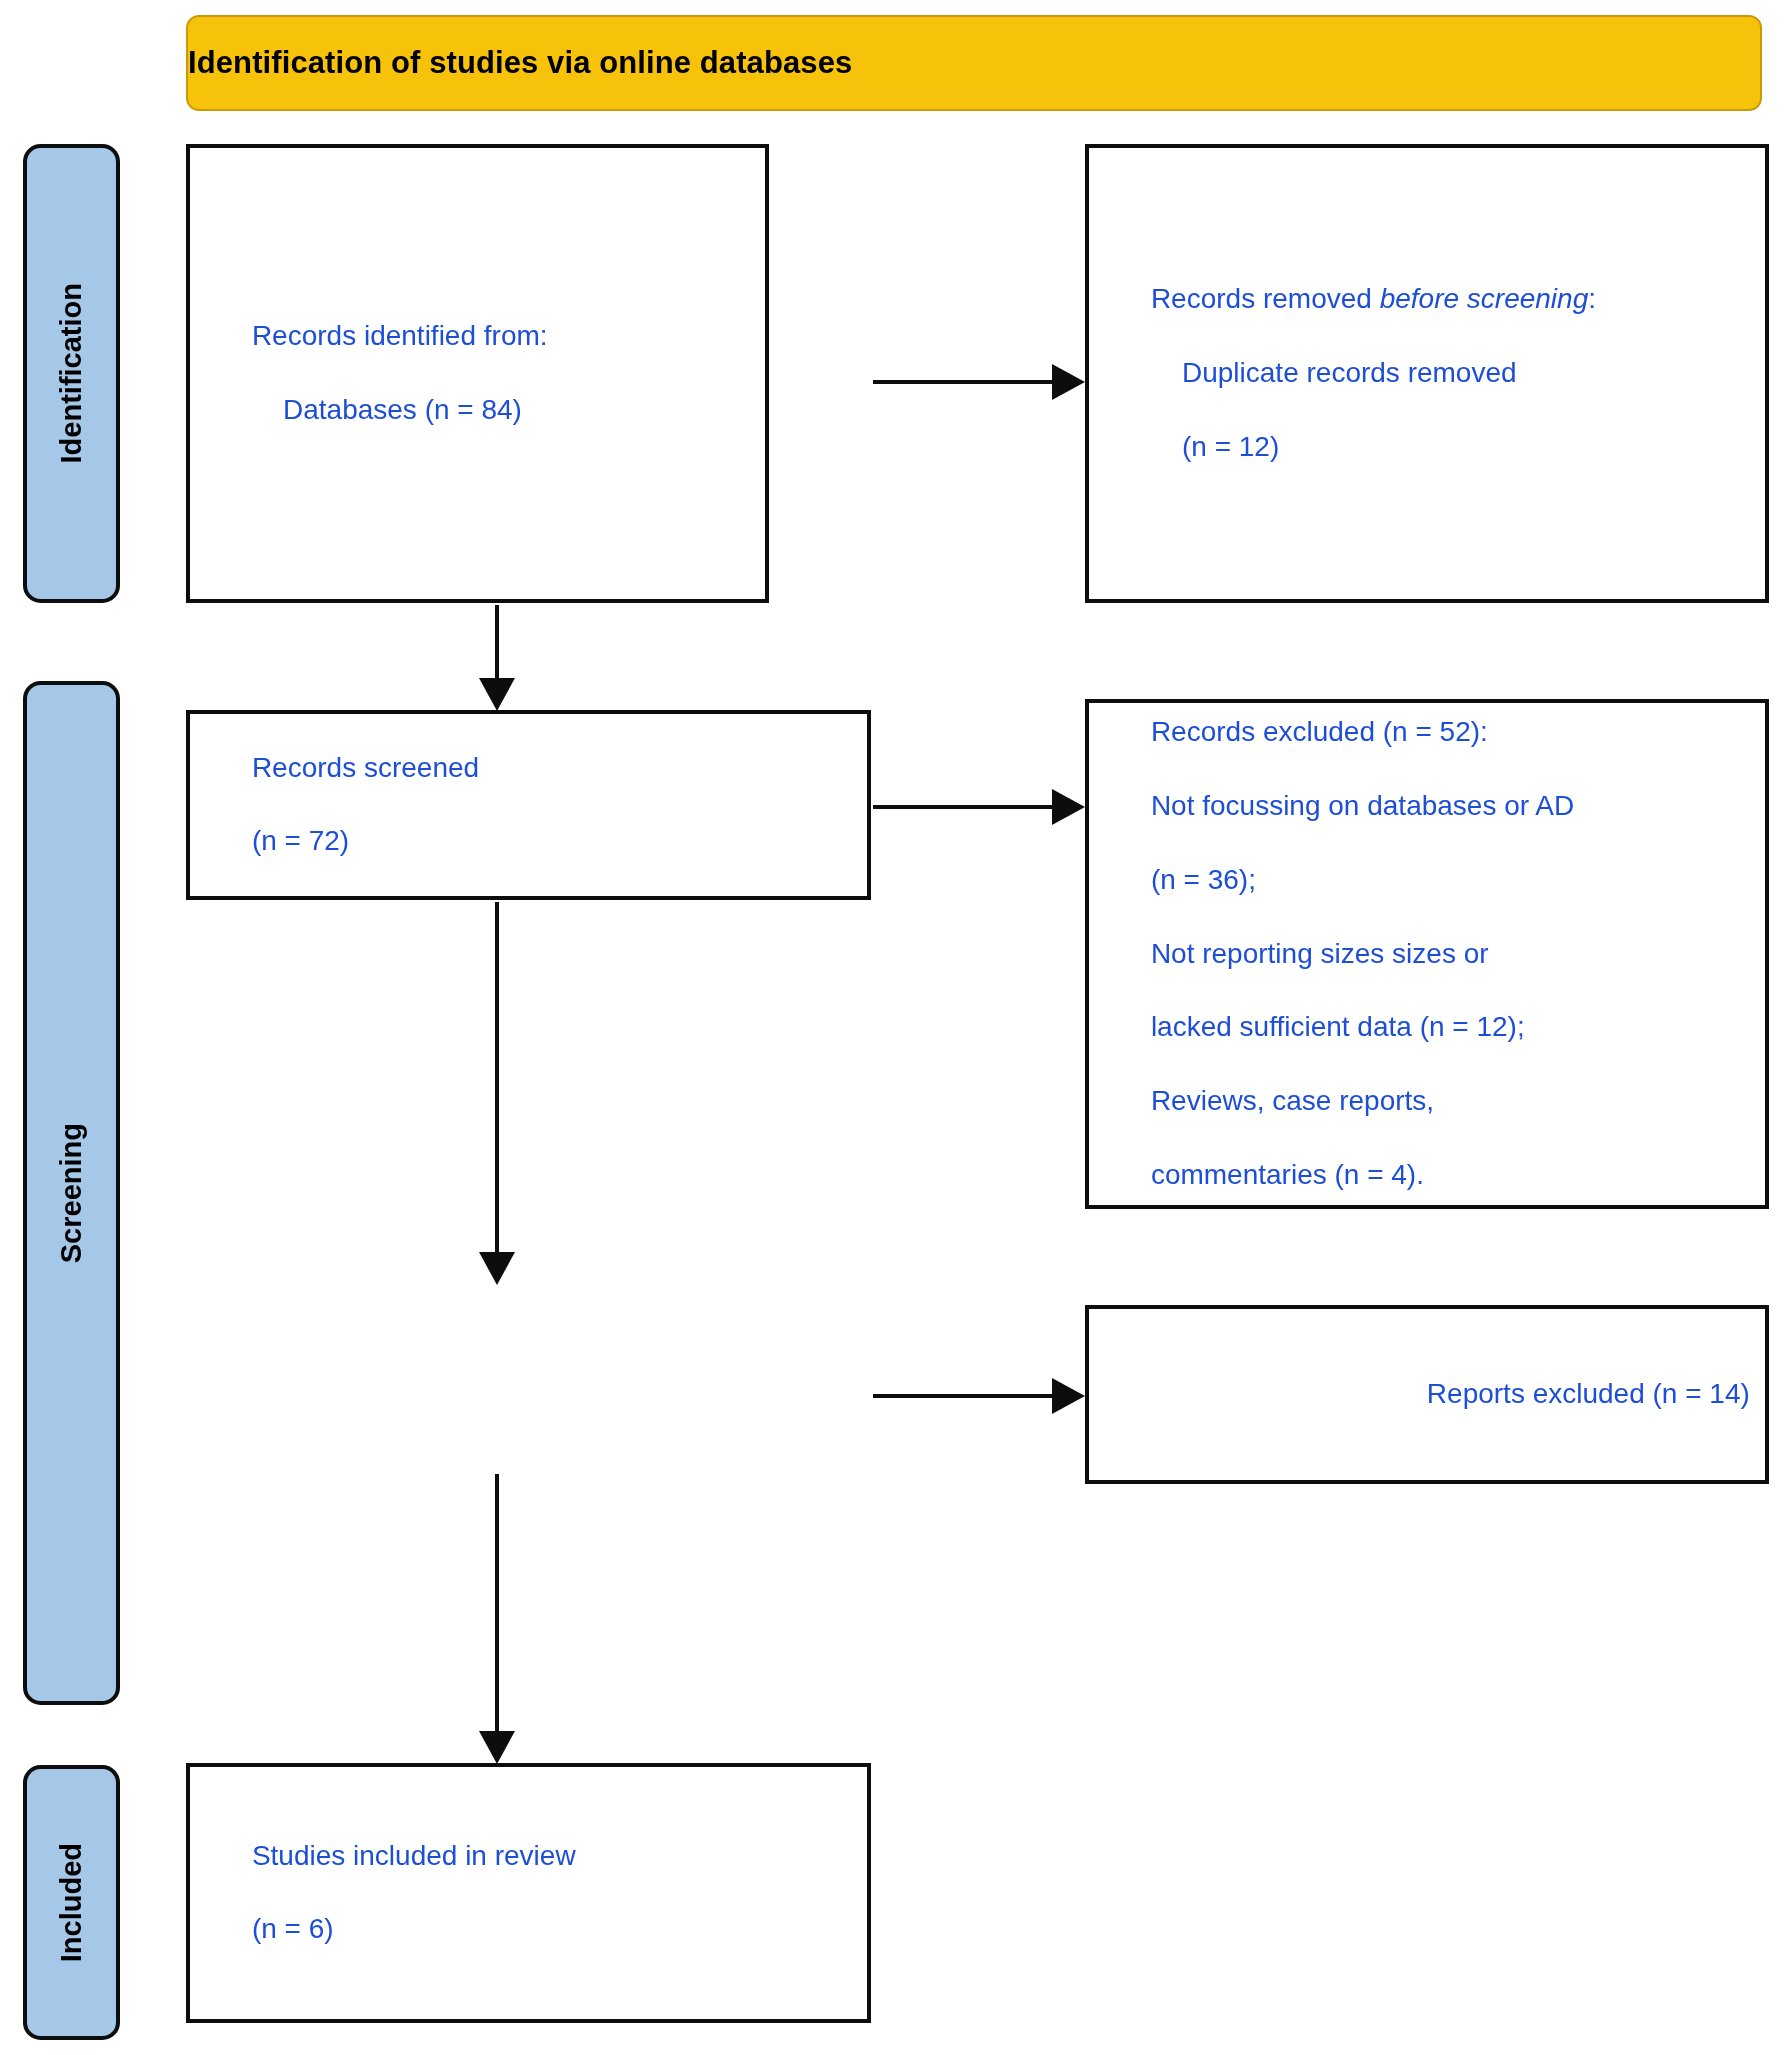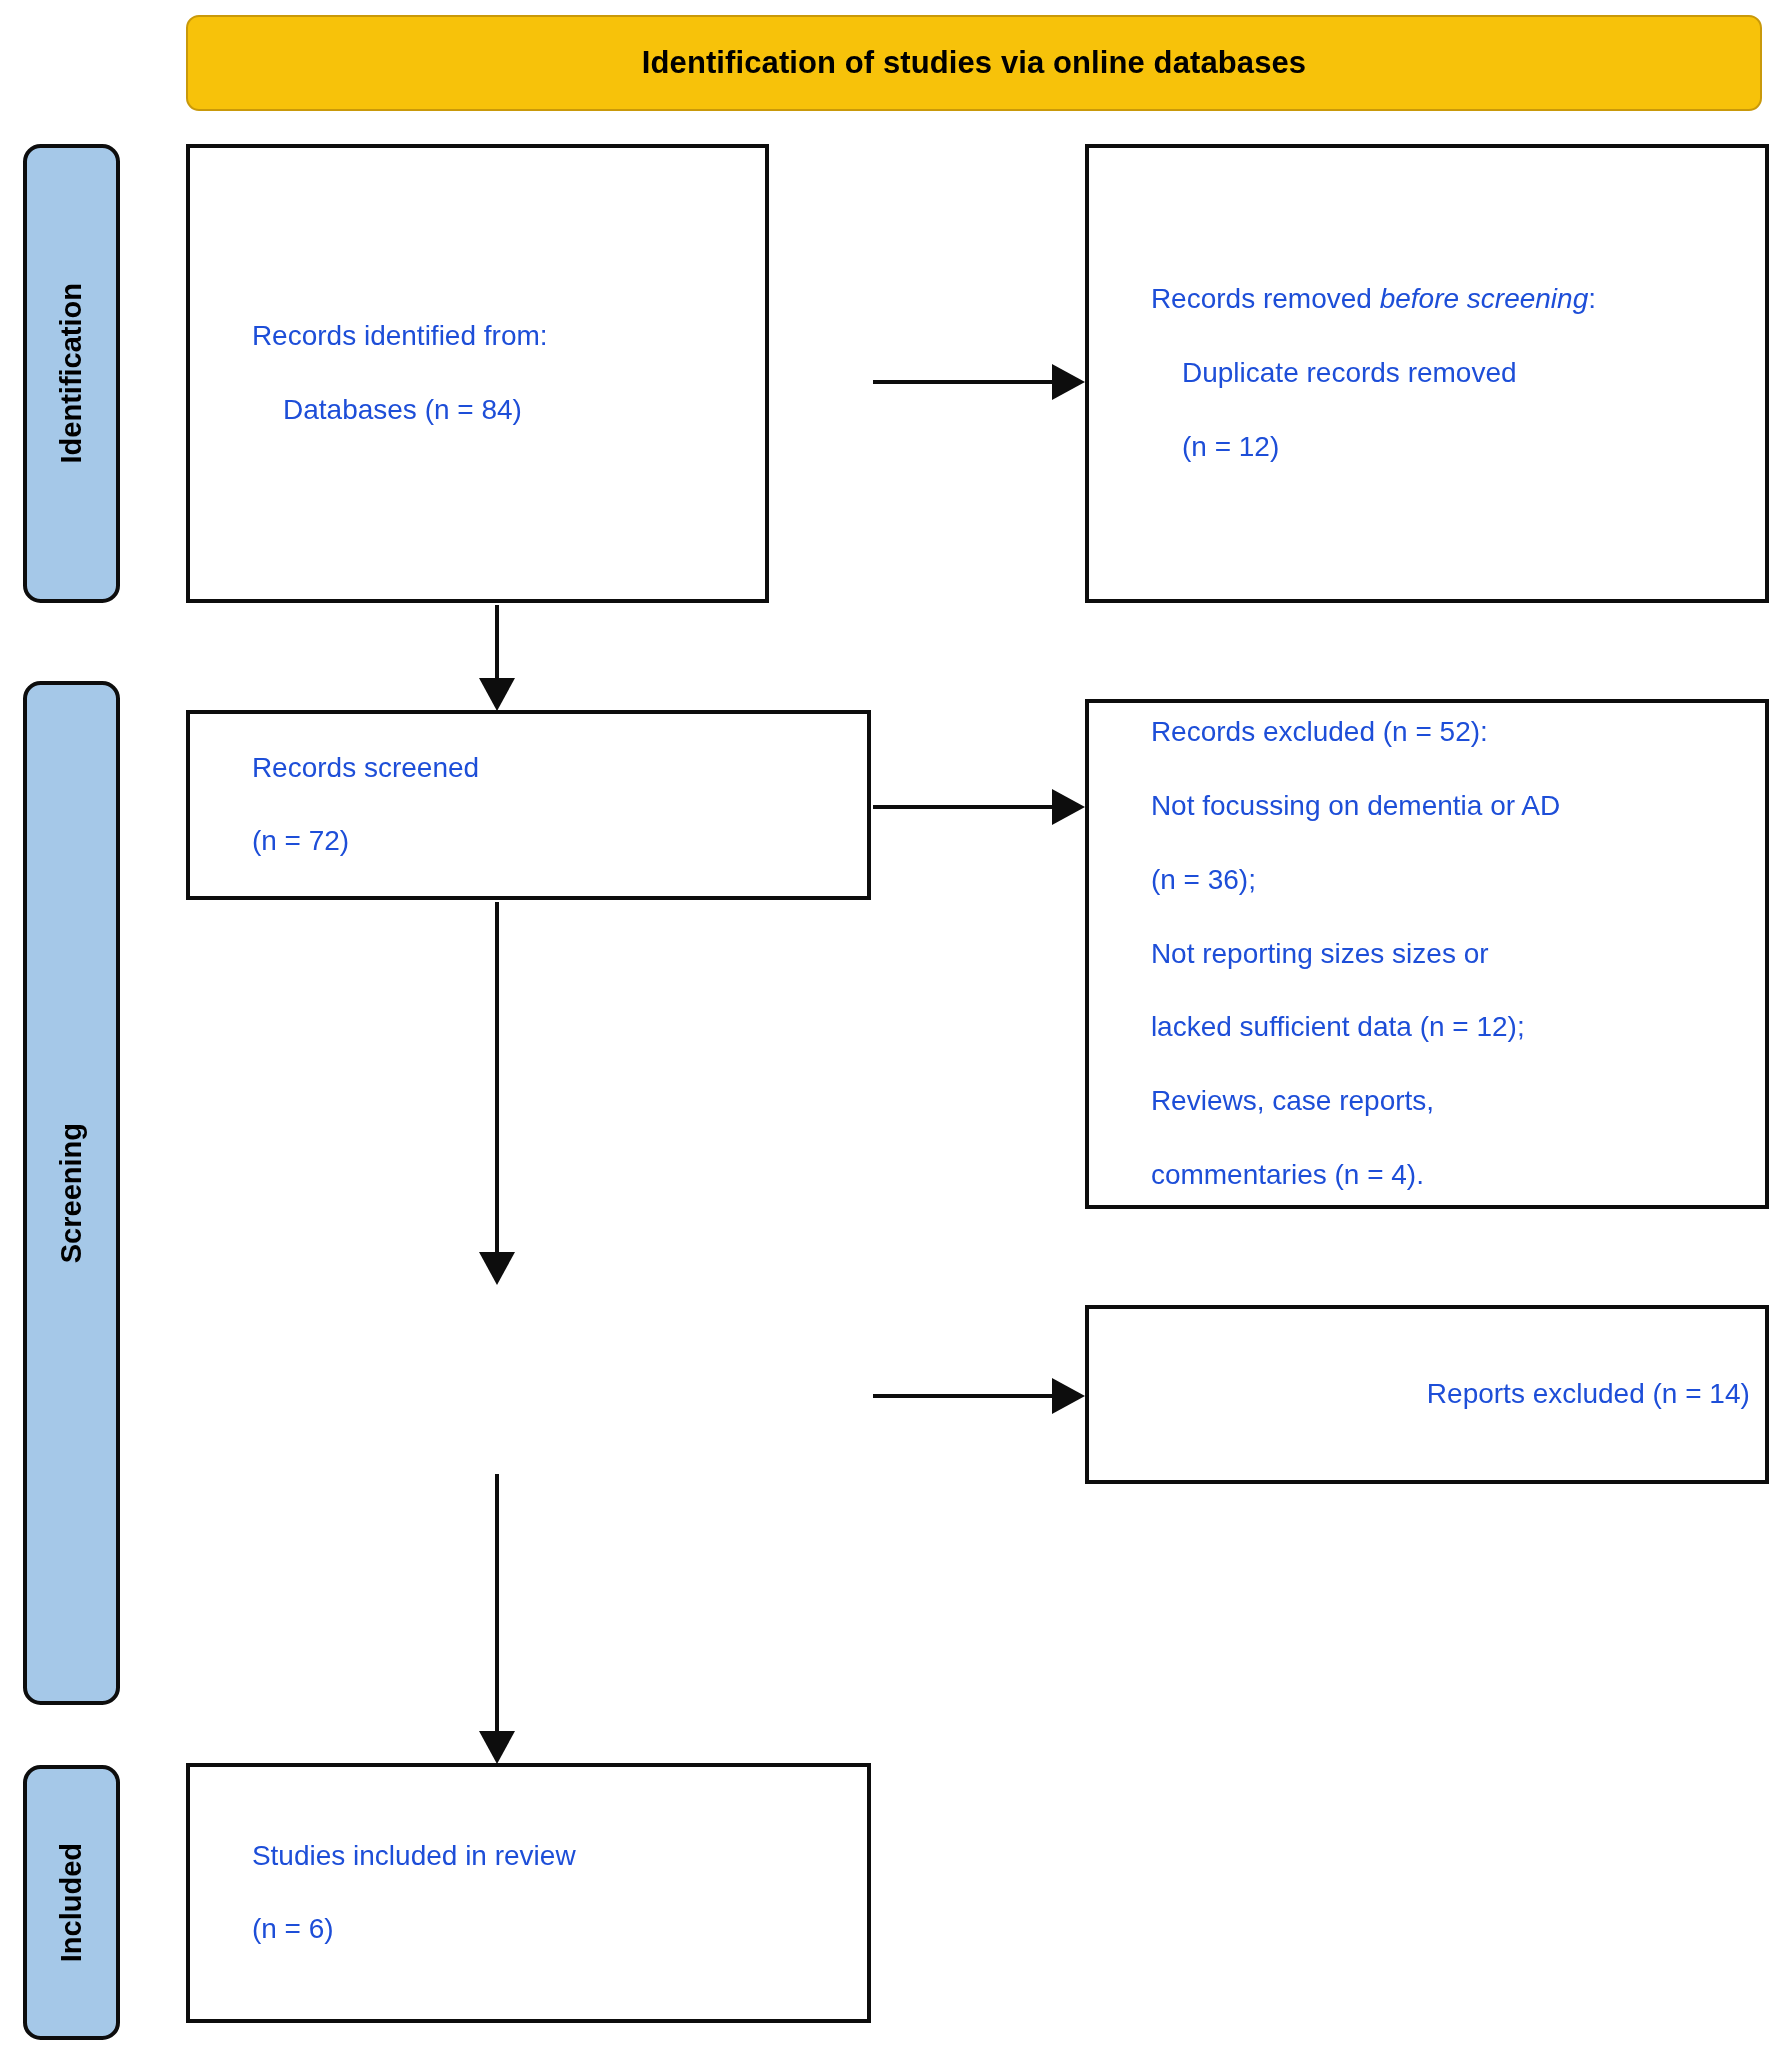--- a/index.html
+++ b/index.html
@@ -26,21 +26,21 @@
     left: 186px;
     top: 15.2px;
     width: 1576px;
     height: 96px;
     background: #F7C20A;
     border: 2.3px solid #C9990A;
     border-radius: 13px;
     box-sizing: border-box;
     display: flex;
     align-items: center;
-    justify-content: center;
+    justify-content: flex-start;
   }
   .banner-title {
     font-size: 31px;
     font-weight: bold;
     color: #000000;
     letter-spacing: 0.1px;
     text-align: center;
     line-height: 1.1;
   }
 
@@ -177,21 +177,21 @@
   <div class="box" id="box-screened">
     <div class="box-text">
       <span>Records screened</span><br>
       <span>(n = 72)</span>
     </div>
   </div>
 
   <div class="box" id="box-records-excluded">
     <div class="box-text">
       <span>Records excluded (n = 52):</span><br>
-      <span>Not focussing on dementia or AD</span><br>
+      <span>Not focussing on databases or AD</span><br>
       <span>(n = 36);</span><br>
       <span>Not reporting sizes sizes or</span><br>
       <span>lacked sufficient data (n = 12);</span><br>
       <span>Reviews, case reports,</span><br>
       <span>commentaries (n = 4).</span>
     </div>
   </div>
 
 
   <div class="box" id="box-reports-excluded">

